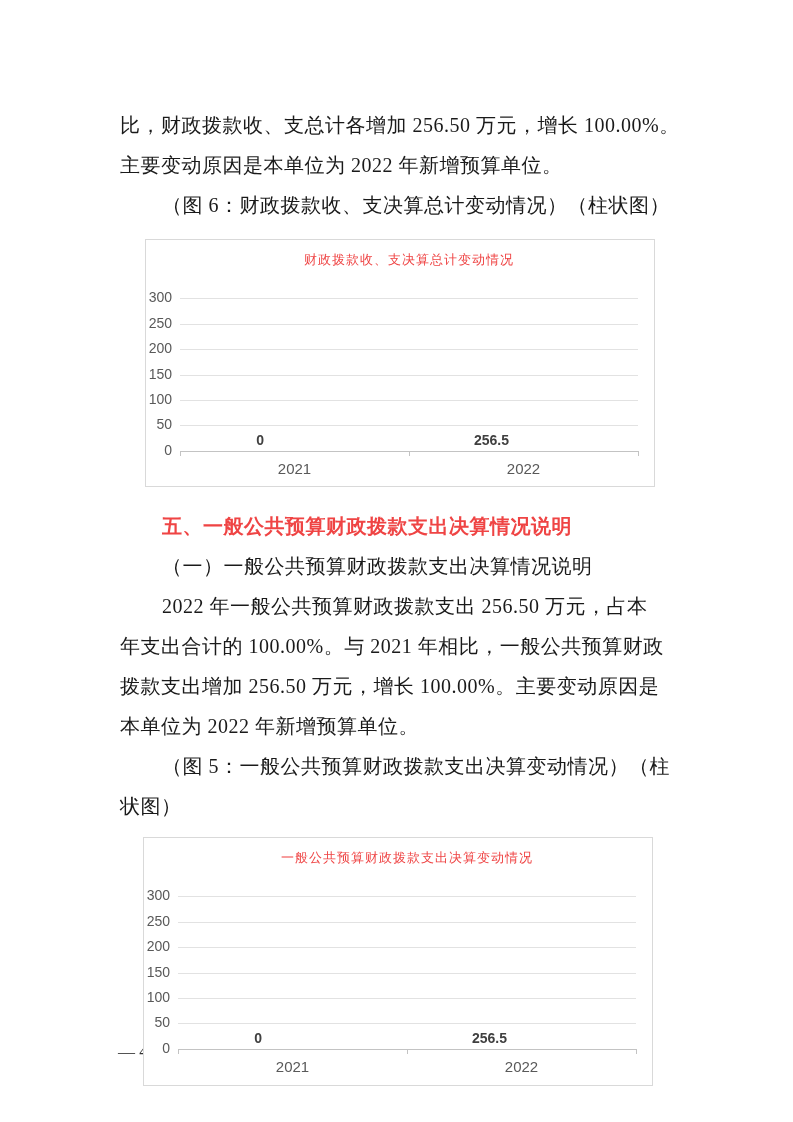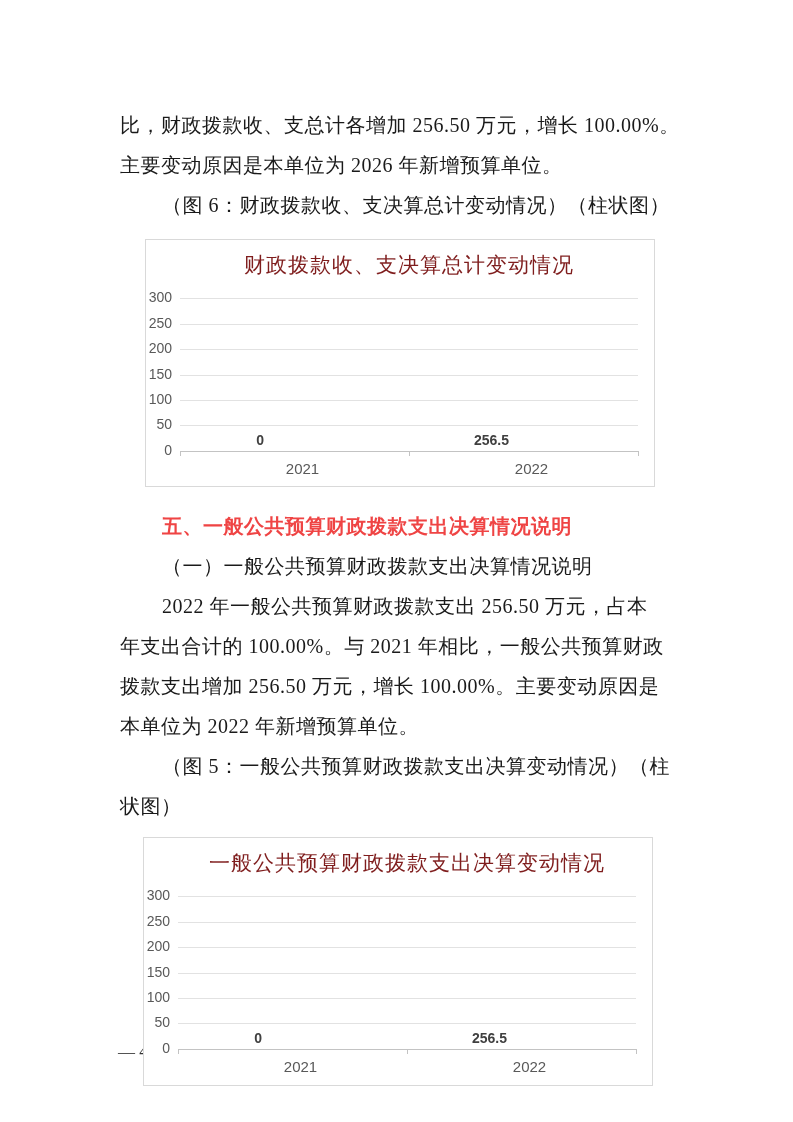--- a/index.html
+++ b/index.html
@@ -48,23 +48,23 @@
     box-sizing: border-box;
   }
   .chart1 { left: 145px; top: 239px; height: 248px; }
   .chart2 { left: 143px; top: 837px; height: 249px; text-decoration: underline; }
   .chart-title {
     position: absolute;
     top: 11px;
     left: 34px;
     width: 458px;
     text-align: center;
-    font-size: 21px;
+    font-size: 13px;
     letter-spacing: 1px;
-    color: #7f1d1d;
+    color: #ef4444;
     white-space: nowrap;
   }
   .plot {
     position: absolute;
     left: 34px;
     top: 58px;
     width: 458px;
     height: 153px;
   }
   .gridline {
@@ -107,31 +107,30 @@
     margin-bottom: 3px;
     line-height: 16px;
   }
   .bar { width: 52px; }
   .xcat {
     position: absolute;
     top: calc(100% + 9px);
     transform: translateX(-50%);
     font-size: 15px;
     color: #595959;
-    margin-left: 8px;
   }
 </style>
 </head>
 <body>
 
 <div class="page">
 
   <div class="textblock tb1">
     <span class="line">比，财政拨款收、支总计各增加 256.50 万元，增长 100.00%。</span>
-    <span class="line">主要变动原因是本单位为 2026 年新增预算单位。</span>
+    <span class="line">主要变动原因是本单位为 2022 年新增预算单位。</span>
     <span class="line indent">（图 6：财政拨款收、支决算总计变动情况）（柱状图）</span>
   </div>
 
   <div class="chart chart1">
     <div class="chart-title">财政拨款收、支决算总计变动情况</div>
     <div class="plot">
       <div class="gridline" style="top:0%"></div>
       <div class="gridline" style="top:16.667%"></div>
       <div class="gridline" style="top:33.333%"></div>
       <div class="gridline" style="top:50%"></div>

